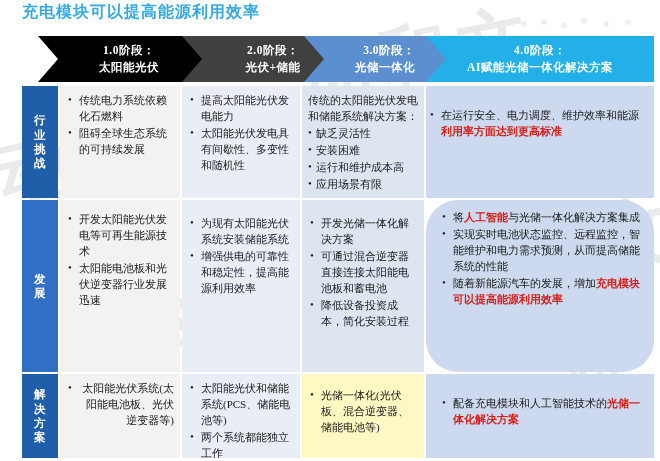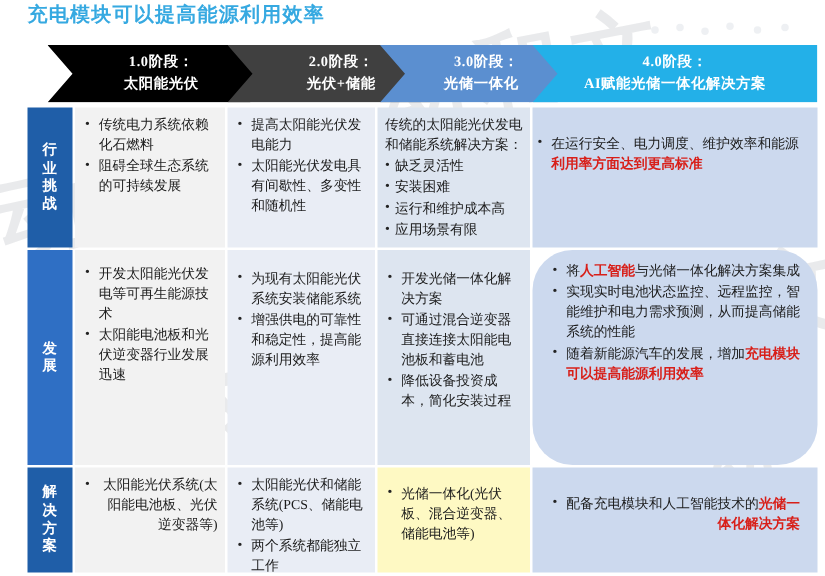--- a/index.html
+++ b/index.html
@@ -263,21 +263,21 @@
         <li>两个系统都能独立工作</li>
       </ul>
     </div>
 
     <div class="cell" style="left:280px;top:288px;width:122px;height:84px;background:#fef9c3;padding-top:14px;">
       <ul class="blist">
         <li>光储一体化(光伏板、混合逆变器、储能电池等)</li>
       </ul>
     </div>
 
-    <div class="cell" style="left:404px;top:288px;width:228px;height:84px;background:#ccd9ee;padding:22px 14px 7px 14px;text-align:right;">
+    <div class="cell" style="left:404px;top:288px;width:228px;height:84px;background:#ccd9ee;padding:22px 14px 7px 14px;">
       <ul class="blist">
         <li>
           <span>配备充电模块和人工智能技术的</span><span class="red">光储一体化解决方案</span>
         </li>
       </ul>
     </div>
 
   </div>
 </div>
 

